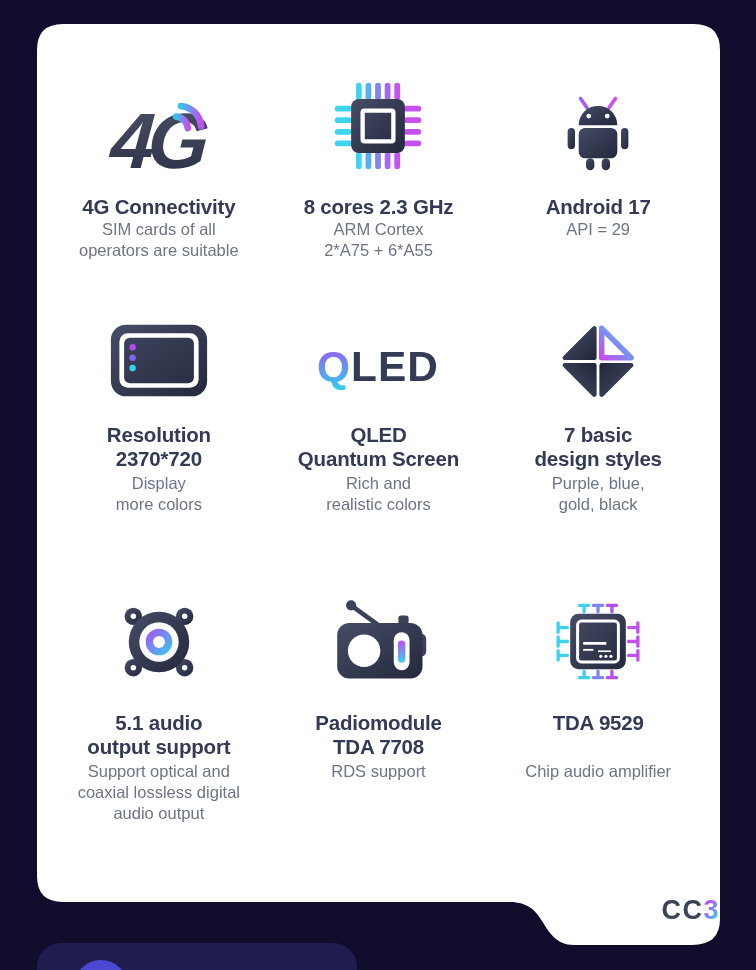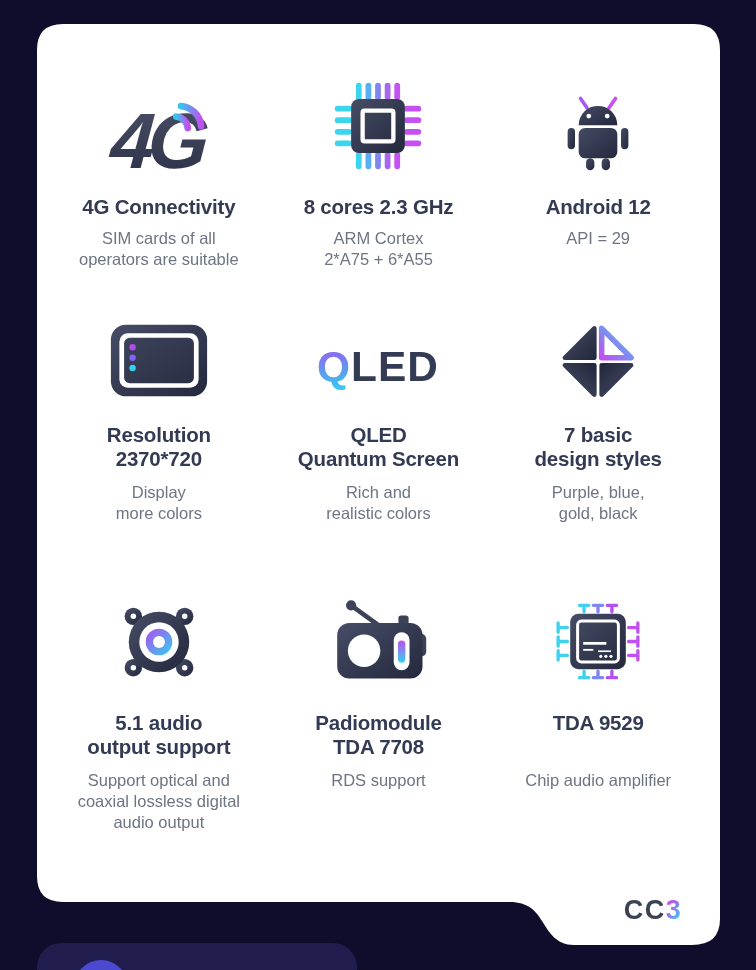--- a/index.html
+++ b/index.html
@@ -23,25 +23,25 @@
   .r2 .iconbox{height:84px;}
   .r3 .iconbox{height:96px;margin-bottom:14px;}
   .qled-logo{margin-bottom:12px;}
   .f-title{
     font-size:20.5px;font-weight:bold;color:#333a53;
     line-height:1.17;letter-spacing:-0.2px;white-space:pre-line;margin-top:11px;
   }
   .r2 .f-title,.r3 .f-title{min-height:50px;}
   .f-sub{
     font-size:16.5px;color:#6d7483;line-height:1.28;
-    margin-top:9px;white-space:pre-line;
+    white-space:pre-line;
   }
   .brand{
     position:absolute;left:586px;top:895px;width:134px;
-    text-align:center;font-size:27px;font-weight:bold;letter-spacing:1.5px;
+    text-align:right;font-size:27px;font-weight:bold;letter-spacing:1.5px;
   }
   .brand .cc{color:#3b4254;}
   .brand .three{
     background:linear-gradient(125deg,#c44df2 25%,#35c8f2 80%);
     -webkit-background-clip:text;background-clip:text;color:transparent;
   }
   .bottom-card{
     position:absolute;left:37px;top:943px;width:320px;height:60px;
     background:#201c4e;border-radius:24px;
   }
@@ -139,21 +139,21 @@
           <path d="M29 35 a21 21 0 0 1 42 0 z" fill="url(#g3b)"></path>
           <circle cx="40" cy="25" r="2.6" fill="#ffffff"></circle>
             <circle cx="60" cy="25" r="2.6" fill="#ffffff"></circle>
           <rect x="29" y="38" width="42" height="33" rx="7" fill="url(#g3b)"></rect>
           <rect x="17" y="38" width="8" height="23" rx="4" fill="url(#g3b)"></rect>
           <rect x="75" y="38" width="8" height="23" rx="4" fill="url(#g3b)"></rect>
           <rect x="37" y="71" width="9" height="13" rx="4.5" fill="url(#g3b)"></rect>
           <rect x="54" y="71" width="9" height="13" rx="4.5" fill="url(#g3b)"></rect>
         </svg>
       </div>
-      <div class="f-title">Android 12</div>
+      <div class="f-title">Android 17</div>
       <div class="f-sub">API = 29</div>
     </div>
 
     <div class="cell r2">
       <div class="iconbox">
         <svg width="106" height="83" viewBox="0 0 112 88">
           <defs>
             <linearGradient id="g4" x1="0" y1="0" x2="1" y2="1">
                 <stop offset="0" stop-color="#474d66"></stop>
                 <stop offset="1" stop-color="#23283d"></stop>

